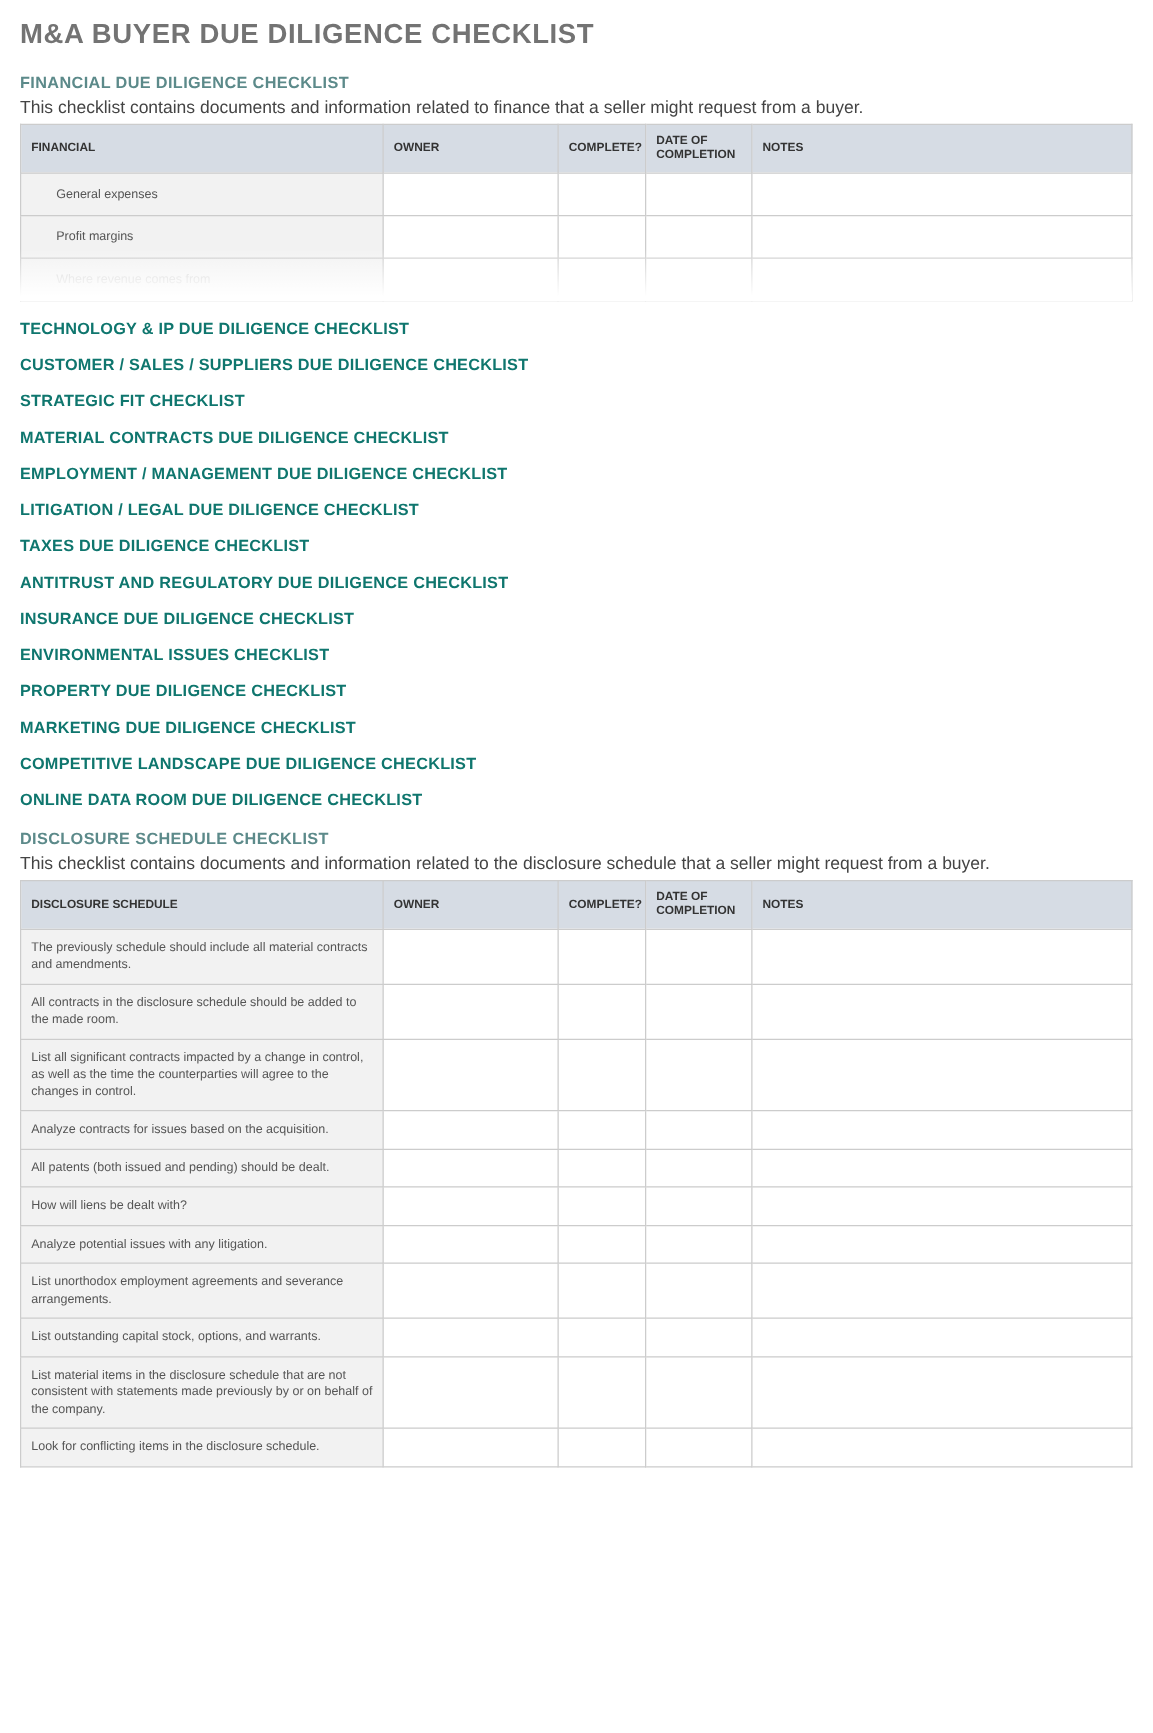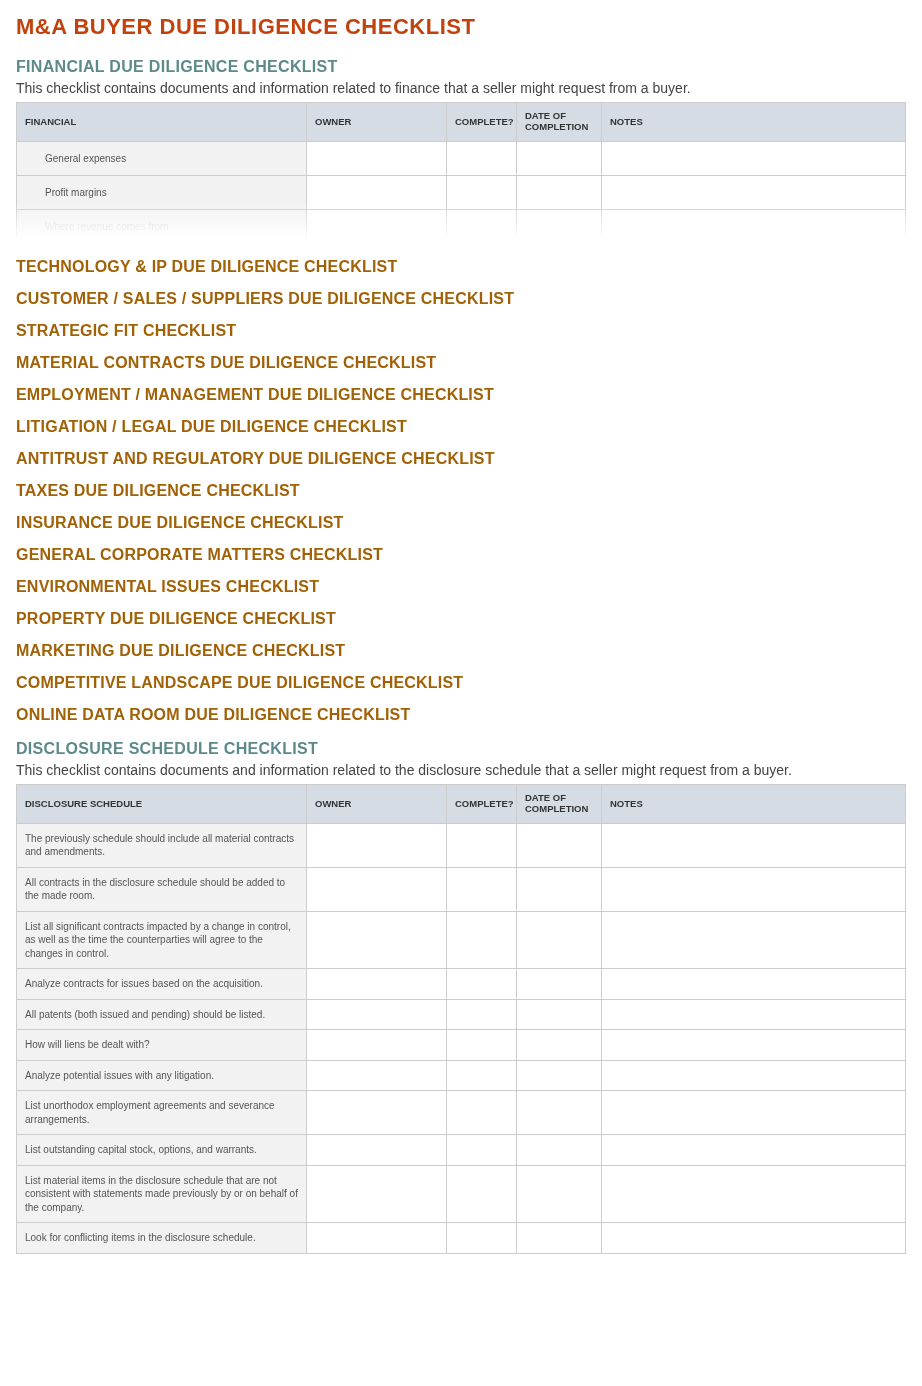--- a/index.html
+++ b/index.html
@@ -6,33 +6,33 @@
   body {
     font-family: "Century Gothic", "Avant Garde", Futura, sans-serif;
     background: #fff;
     color: #333;
     padding: 14px 16px 30px 16px;
     width: 922px;
   }
   .page-title {
     font-size: 22px;
     font-weight: 700;
-    color: #c2410c;
+    color: #737373;
     letter-spacing: 0.5px;
     margin-bottom: 18px;
   }
   .section-title {
-    font-size: 16px;
+    font-size: 13px;
     font-weight: 700;
     color: #5c8a8a;
     letter-spacing: 0.3px;
     margin-bottom: 4px;
   }
   .section-title.faded {
-    color: #a16207;
+    color: #0f766e;
     margin-top: 14px;
     margin-bottom: 0;
     letter-spacing: 0.2px;
   }
   .section-desc {
     font-size: 14px;
     color: #444;
     margin-bottom: 6px;
   }
   table {
@@ -137,24 +137,23 @@
 </table>
 </div>
 
 <div id="collapsed-container">
     <h2 class="section-title faded">TECHNOLOGY &amp; IP DUE DILIGENCE CHECKLIST</h2>
     <h2 class="section-title faded">CUSTOMER / SALES / SUPPLIERS DUE DILIGENCE CHECKLIST</h2>
     <h2 class="section-title faded">STRATEGIC FIT CHECKLIST</h2>
     <h2 class="section-title faded">MATERIAL CONTRACTS DUE DILIGENCE CHECKLIST</h2>
     <h2 class="section-title faded">EMPLOYMENT / MANAGEMENT DUE DILIGENCE CHECKLIST</h2>
     <h2 class="section-title faded">LITIGATION / LEGAL DUE DILIGENCE CHECKLIST</h2>
+    <h2 class="section-title faded">TAXES DUE DILIGENCE CHECKLIST</h2>
     <h2 class="section-title faded">ANTITRUST AND REGULATORY DUE DILIGENCE CHECKLIST</h2>
-    <h2 class="section-title faded">TAXES DUE DILIGENCE CHECKLIST</h2>
     <h2 class="section-title faded">INSURANCE DUE DILIGENCE CHECKLIST</h2>
-    <h2 class="section-title faded">GENERAL CORPORATE MATTERS CHECKLIST</h2>
     <h2 class="section-title faded">ENVIRONMENTAL ISSUES CHECKLIST</h2>
     <h2 class="section-title faded">PROPERTY DUE DILIGENCE CHECKLIST</h2>
     <h2 class="section-title faded">MARKETING DUE DILIGENCE CHECKLIST</h2>
     <h2 class="section-title faded">COMPETITIVE LANDSCAPE DUE DILIGENCE CHECKLIST</h2>
     <h2 class="section-title faded">ONLINE DATA ROOM DUE DILIGENCE CHECKLIST</h2>
   </div>
 
 <div class="disclosure-section">
   <h2 class="section-title">DISCLOSURE SCHEDULE CHECKLIST</h2>
   <p class="section-desc">This checklist contains documents and information related to the disclosure schedule that a seller might request from a buyer.</p>
@@ -199,21 +198,21 @@
           <td class="blank-cell"></td>
         </tr>
         <tr>
           <td class="item-cell">Analyze contracts for issues based on the acquisition.</td>
           <td class="blank-cell"></td>
           <td class="blank-cell"></td>
           <td class="blank-cell"></td>
           <td class="blank-cell"></td>
         </tr>
         <tr>
-          <td class="item-cell">All patents (both issued and pending) should be listed.</td>
+          <td class="item-cell">All patents (both issued and pending) should be dealt.</td>
           <td class="blank-cell"></td>
           <td class="blank-cell"></td>
           <td class="blank-cell"></td>
           <td class="blank-cell"></td>
         </tr>
         <tr>
           <td class="item-cell">How will liens be dealt with?</td>
           <td class="blank-cell"></td>
           <td class="blank-cell"></td>
           <td class="blank-cell"></td>

